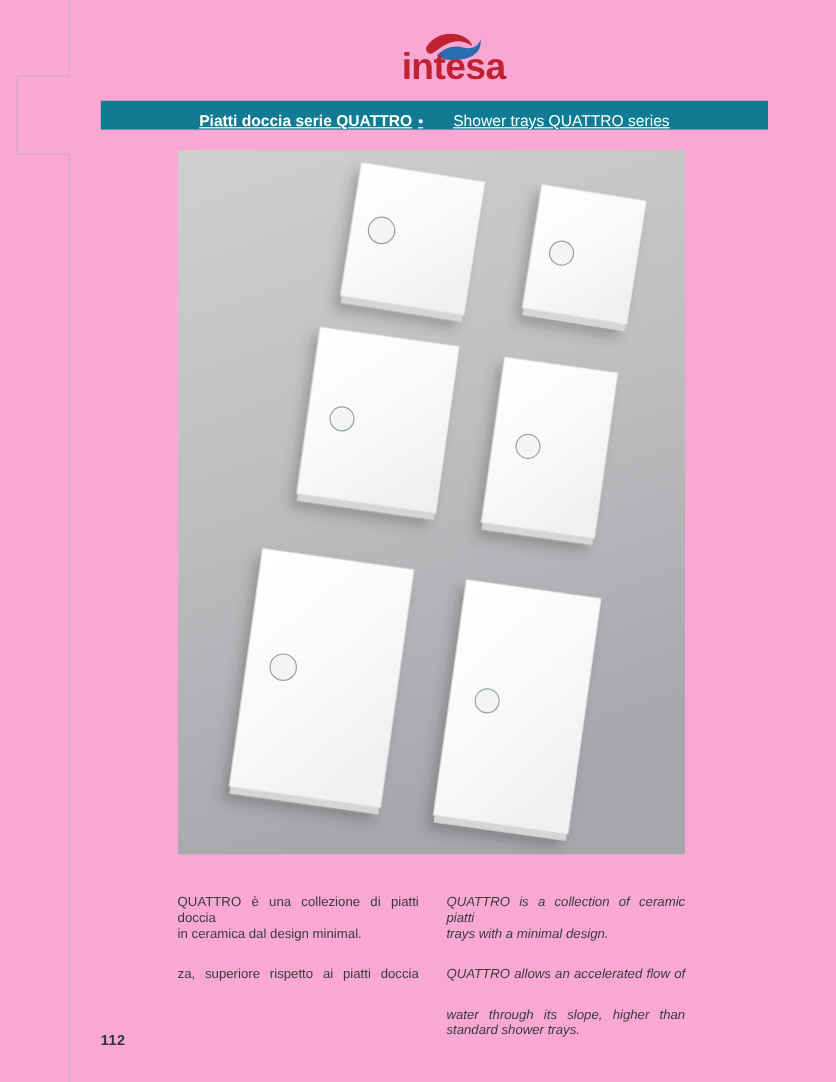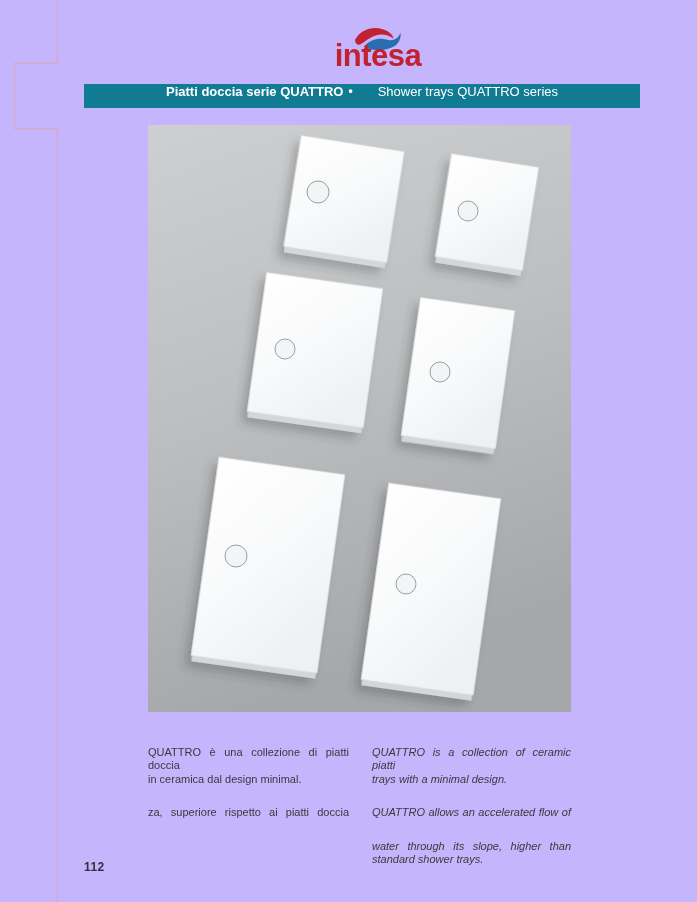--- a/index.html
+++ b/index.html
@@ -1,38 +1,39 @@
 <!DOCTYPE html>
 <html><head>
 <meta charset="utf-8">
 <style>
   html,body{margin:0;padding:0;background:#ffffff;}
   .page{
     position:relative;
     width:697px;height:902px;
-    background:#c4b5fd;
+    background:#f9a8d4;
     overflow:hidden;
     font-family:"Liberation Sans","DejaVu Sans",sans-serif;
   }
   .left-rule{
     position:absolute;left:0;top:0;width:697px;height:902px;
     pointer-events:none;
   }
   .logo{position:absolute;left:326px;top:24px;width:104px;height:56px;}
   .logo-swoosh{position:absolute;left:26px;top:2px;width:52px;height:26px;}
   .logo-text{
     position:absolute;left:0;top:16px;width:104px;
     text-align:center;
     font-size:31px;font-weight:bold;letter-spacing:-0.5px;
     line-height:1;
   }
   .header-bar{
     position:absolute;left:84px;top:84px;width:556px;height:24px;
-    display:flex;align-items:flex-start;justify-content:center;gap:5px;
+    display:flex;align-items:flex-end;justify-content:center;gap:5px;
     font-size:13px;
+    text-decoration:underline;
   }
   .header-bar .t-it{font-weight:bold;}
   .header-bar .t-sep{font-weight:bold;font-size:12px;}
   .header-bar .t-en{font-weight:normal;margin-left:20px;}
   .photo{
     position:absolute;left:148px;top:125px;width:423px;height:587px;
   }
   .photo svg{display:block;width:100%;height:100%;}
   .desc{
     position:absolute;top:726px;

